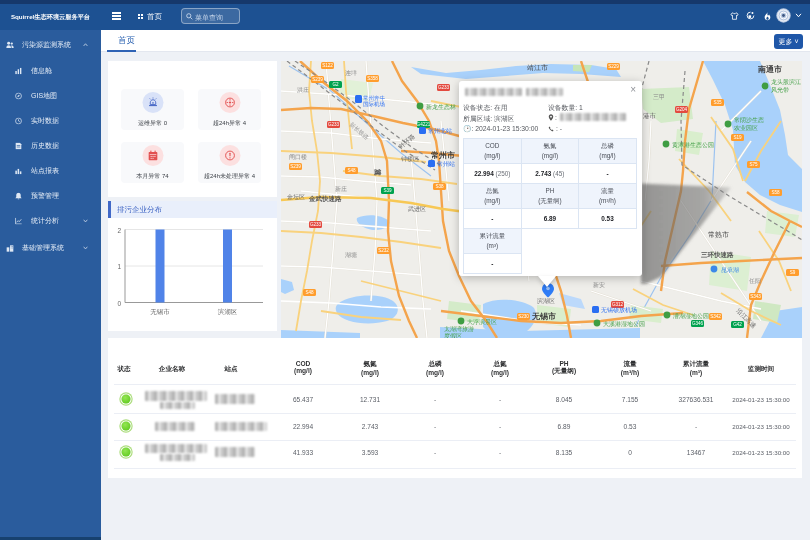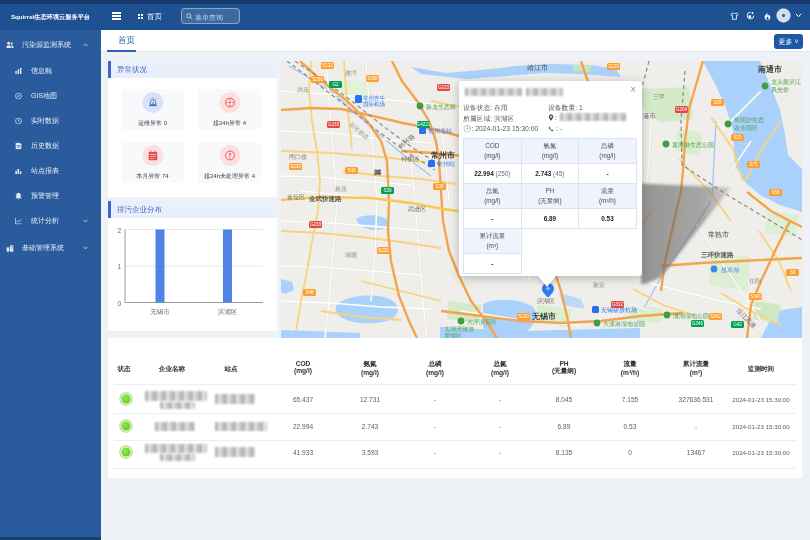--- a/index.html
+++ b/index.html
@@ -181,21 +181,20 @@
       <rect x="7.2" y="5.5" width="1" height="1" fill="#2a5c9d"></rect>
       <rect x="9" y="5.5" width="1" height="1" fill="#2a5c9d"></rect>
     </svg>
   <span class="txt" style="left:22px;">基础管理系统</span>
   <svg class="chev" viewBox="0 0 8 6">
       <path d="M1,1 L4,4.5 L7,1" fill="none" stroke="#cdd9ea" stroke-width="1.3"></path>
     </svg>
 </div>
 
 <div class="panel" id="panel1" style="left:108px;top:61px;width:169px;height:136px;">
-  <div class="ptitle">异常状况</div>
   <div class="card" style="left:13px;top:28px;">
     <div class="cico" style="background:#d9e2f8;">
       <svg style="position:absolute;left:5px;top:5px;" width="11" height="11" viewBox="0 0 14 14">
           <path d="M7,3.5 C9.2,3.5 10.5,5.2 10.5,7.5 L10.5,9.5 L3.5,9.5 L3.5,7.5 C3.5,5.2 4.8,3.5 7,3.5 Z" fill="none" stroke="#4b6bc8" stroke-width="1.2"></path>
           <rect x="2" y="10.2" width="10" height="1.4" fill="#4b6bc8"></rect>
           <line x1="7" y1="0.5" x2="7" y2="2" stroke="#4b6bc8" stroke-width="1"></line>
           <line x1="2.8" y1="1.8" x2="3.8" y2="3" stroke="#4b6bc8" stroke-width="1"></line>
           <line x1="11.2" y1="1.8" x2="10.2" y2="3" stroke="#4b6bc8" stroke-width="1"></line>
           <circle cx="7" cy="7.5" r="1" fill="#4b6bc8"></circle>
         </svg>

